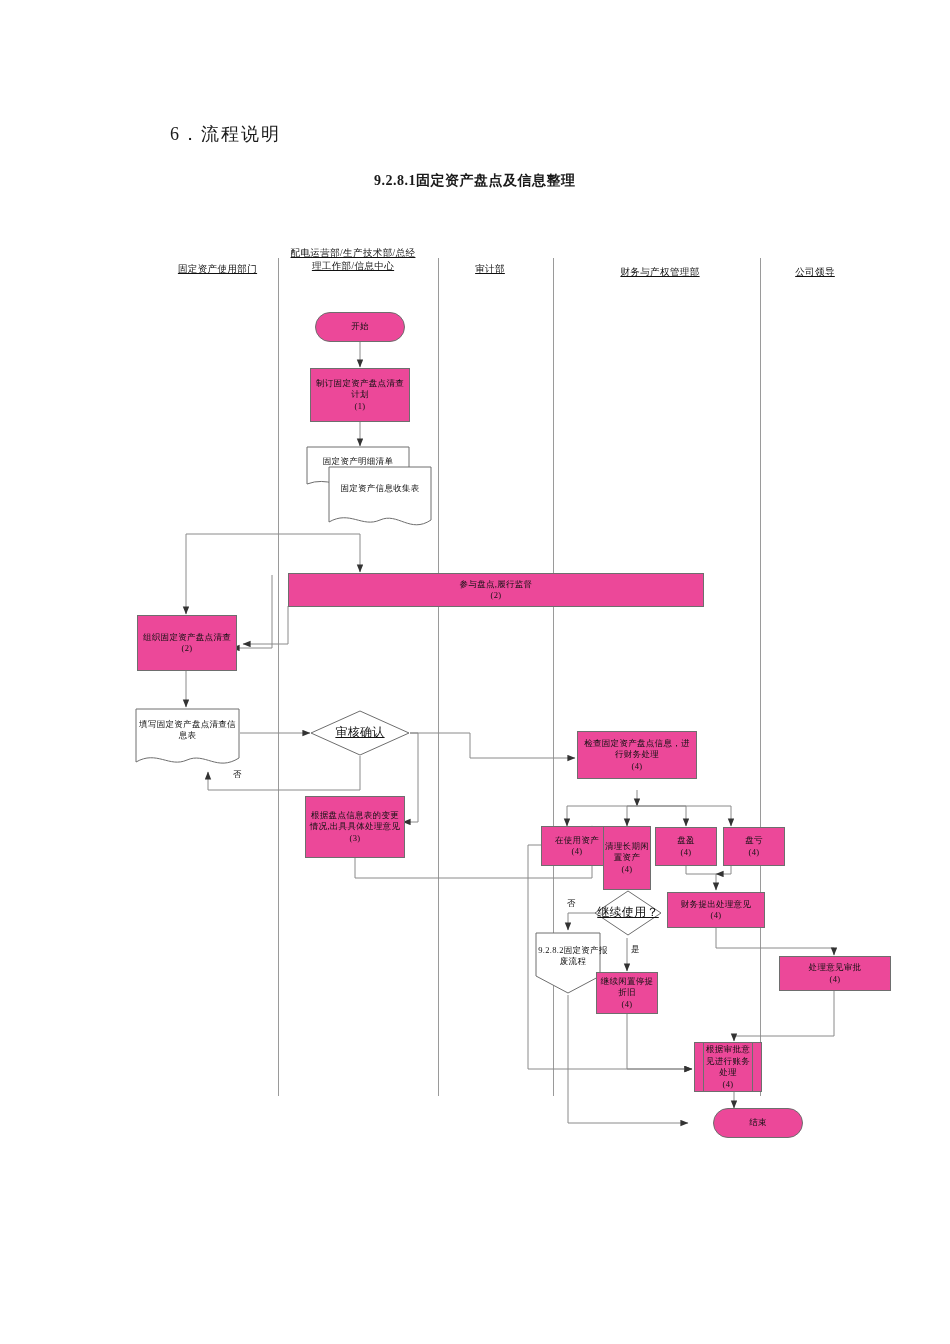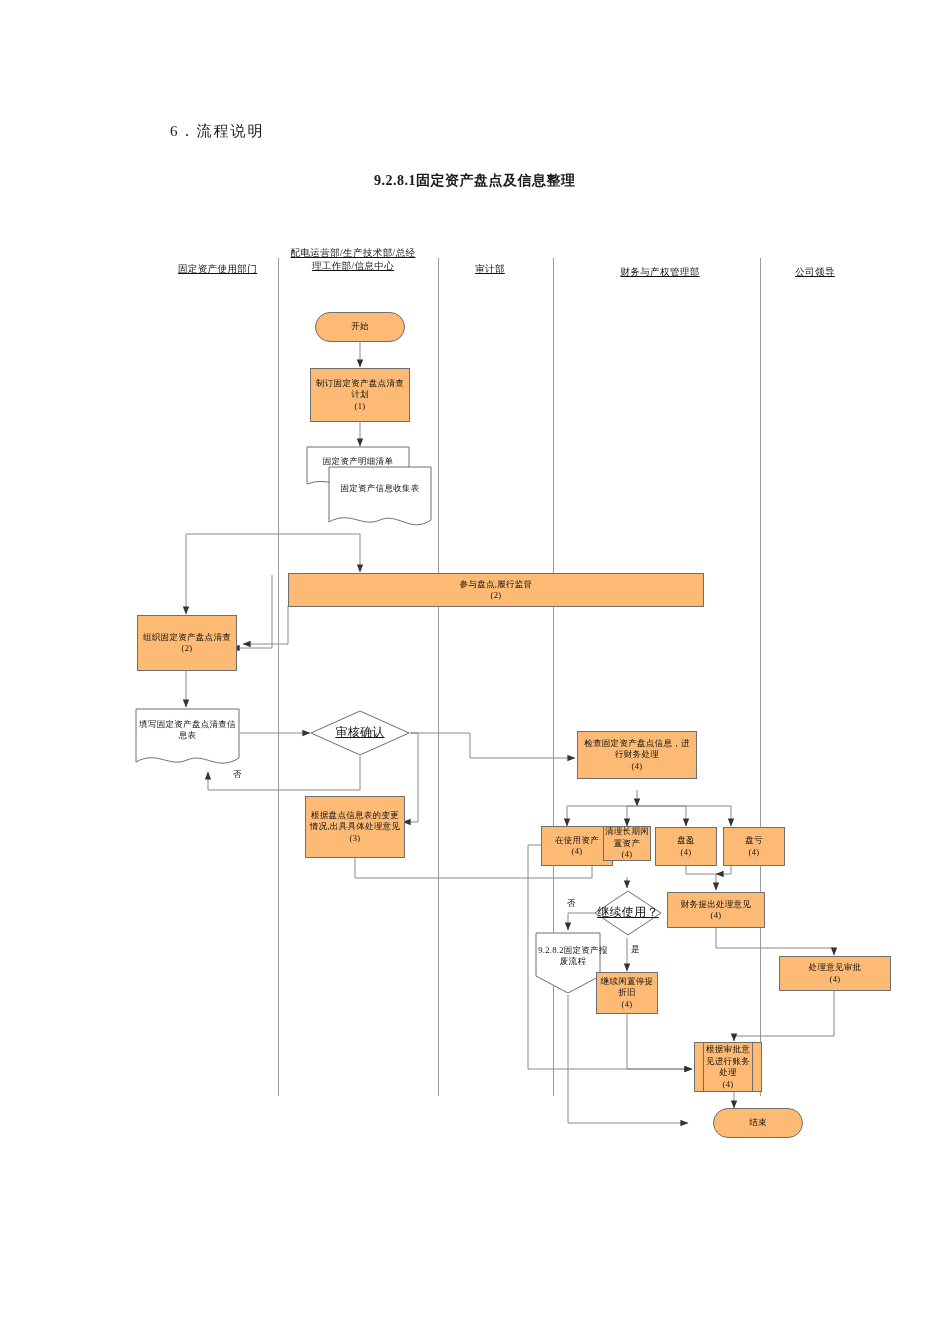--- a/index.html
+++ b/index.html
@@ -5,21 +5,21 @@
   html,body{margin:0;padding:0;background:#ffffff;}
   body{
     width:950px;height:1344px;position:relative;overflow:hidden;
     font-family:"Liberation Serif","DejaVu Serif",serif;
     color:#1a1a1a;
   }
   #page{position:absolute;left:0;top:0;width:950px;height:1344px;}
 
   .doc-heading{
     position:absolute;left:170px;top:122px;
-    font-size:15px;letter-spacing:2px;white-space:nowrap;
+    font-size:18px;letter-spacing:2px;white-space:nowrap;
   }
   .chart-title{
     position:absolute;left:374px;top:172px;
     font-size:14px;font-weight:bold;letter-spacing:0.5px;white-space:nowrap;
   }
 
   
   .lane-head{
     position:absolute;text-align:center;font-size:9.5px;line-height:13px;
     letter-spacing:0.4px;color:#111;
@@ -27,21 +27,21 @@
   .lane-head span{text-decoration:underline;}
   .lane-div{
     position:absolute;width:1px;background:#9a9a9a;
   }
 
   
   .node{
     position:absolute;box-sizing:border-box;
     display:flex;align-items:center;justify-content:center;text-align:center;
     font-size:8.5px;line-height:11.5px;letter-spacing:0.3px;
-    color:#111;background:#fdba74;
+    color:#111;background:#ec4899;
   }
   .proc{border:1px solid #6e6e6e;}
   .term{border:1px solid #6e6e6e;border-radius:40px;}
   .predef{border:1px solid #6e6e6e;}
   .predef:before,.predef:after{
     content:"";position:absolute;top:0;bottom:0;width:1px;background:#6e6e6e;
   }
   .predef:before{left:8px;}
   .predef:after{right:8px;}
 
@@ -224,21 +224,21 @@
   <div class="node proc" style="left:577px;top:731px;width:120px;height:48px;padding:2px;">
     <span style="white-space:pre-line">检查固定资产盘点信息，进行财务处理
 (4)</span>
   </div>
 
   <div class="node proc" style="left:541px;top:826px;width:72px;height:40px;">
     <span style="white-space:pre-line">在使用资产
 (4)</span>
   </div>
 
-  <div class="node proc" style="left:603px;top:826px;width:48px;height:35px;">
+  <div class="node proc" style="left:603px;top:826px;width:48px;height:64px;">
     <span style="white-space:pre-line">清理长期闲置资产
 (4)</span>
   </div>
 
   <div class="node proc" style="left:655px;top:827px;width:62px;height:39px;">
     <span style="white-space:pre-line">盘盈
 (4)</span>
   </div>
 
   <div class="node proc" style="left:723px;top:827px;width:62px;height:39px;">

